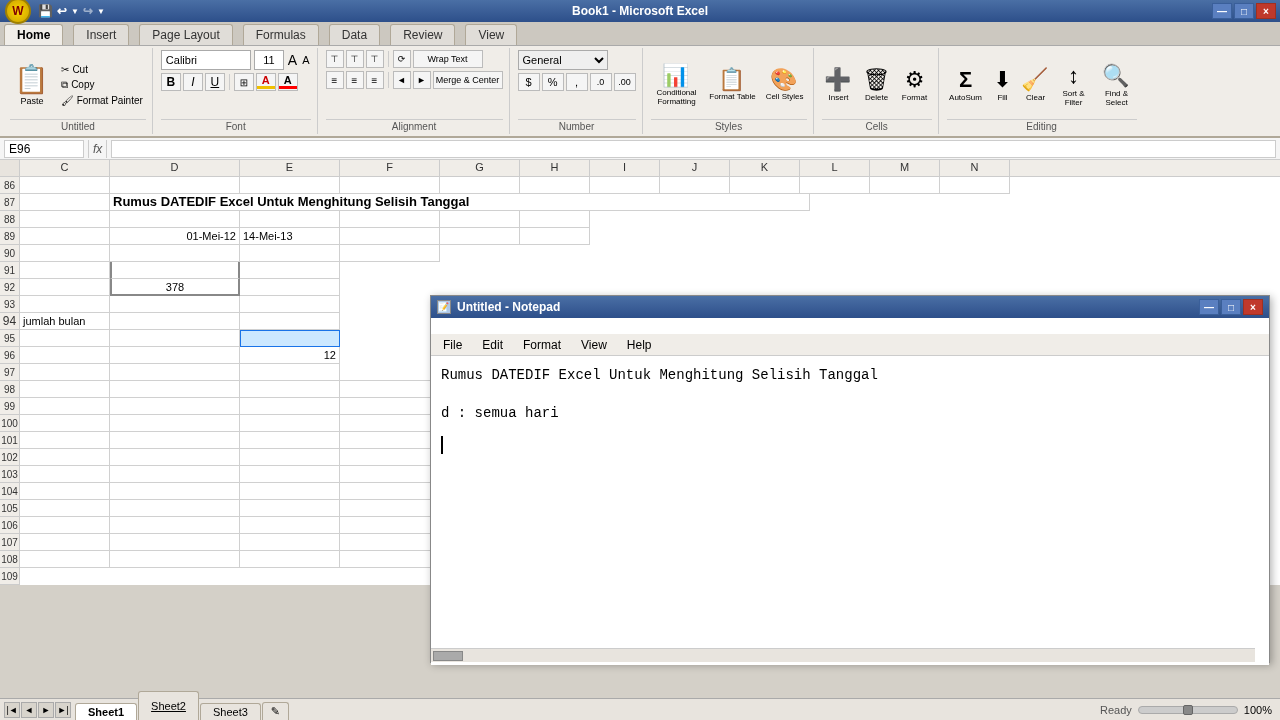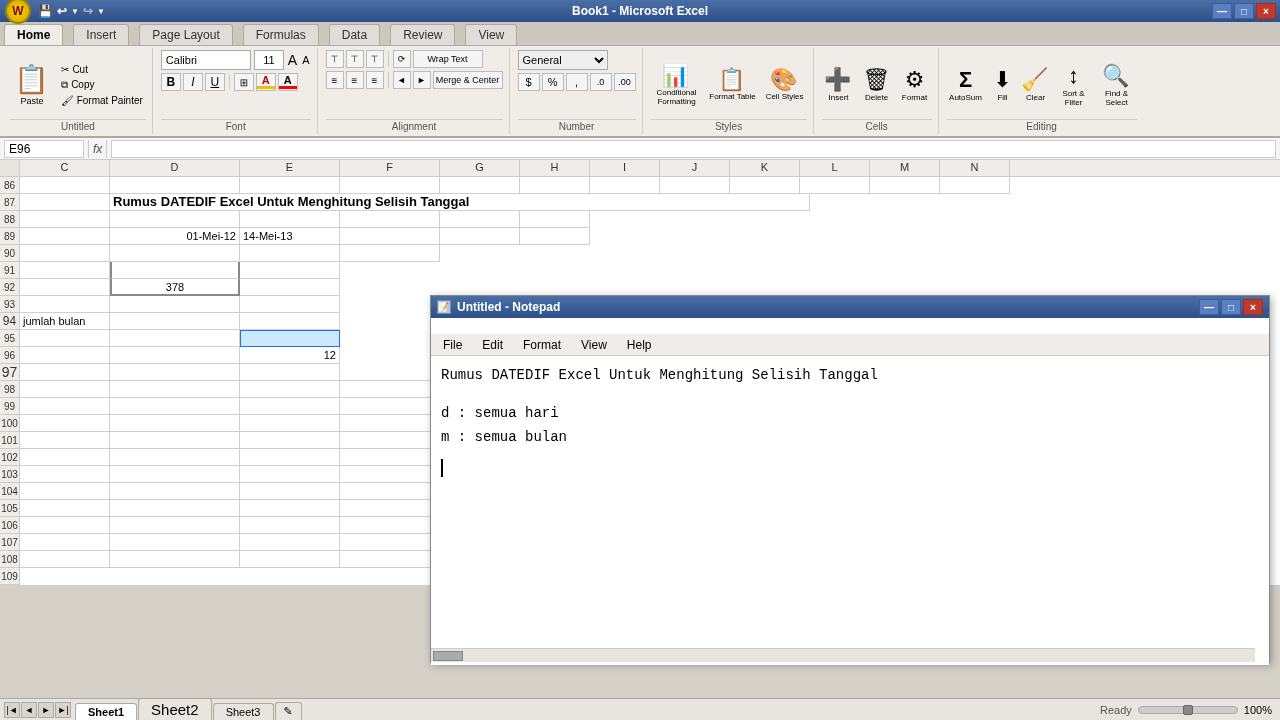--- a/index.html
+++ b/index.html
@@ -228,21 +228,21 @@
           <div style="height:17px;border-bottom:1px solid #ccc;font-size:10px;color:#333;text-align:center;display:flex;align-items:center;justify-content:center;cursor:pointer;">87</div>
           <div style="height:17px;border-bottom:1px solid #ccc;font-size:10px;color:#333;text-align:center;display:flex;align-items:center;justify-content:center;cursor:pointer;">88</div>
           <div style="height:17px;border-bottom:1px solid #ccc;font-size:10px;color:#333;text-align:center;display:flex;align-items:center;justify-content:center;cursor:pointer;">89</div>
           <div style="height:17px;border-bottom:1px solid #ccc;font-size:10px;color:#333;text-align:center;display:flex;align-items:center;justify-content:center;cursor:pointer;">90</div>
           <div style="height:17px;border-bottom:1px solid #ccc;font-size:10px;color:#333;text-align:center;display:flex;align-items:center;justify-content:center;cursor:pointer;">91</div>
           <div style="height:17px;border-bottom:1px solid #ccc;font-size:10px;color:#333;text-align:center;display:flex;align-items:center;justify-content:center;cursor:pointer;">92</div>
           <div style="height:17px;border-bottom:1px solid #ccc;font-size:10px;color:#333;text-align:center;display:flex;align-items:center;justify-content:center;cursor:pointer;">93</div>
           <div style="height:17px;border-bottom:1px solid #ccc;font-size:12px;color:#333;text-align:center;display:flex;align-items:center;justify-content:center;cursor:pointer;">94</div>
           <div style="height:17px;border-bottom:1px solid #ccc;font-size:10px;color:#333;text-align:center;display:flex;align-items:center;justify-content:center;cursor:pointer;">95</div>
           <div style="height:17px;border-bottom:1px solid #ccc;font-size:10px;color:#333;text-align:center;display:flex;align-items:center;justify-content:center;cursor:pointer;">96</div>
-          <div style="height:17px;border-bottom:1px solid #ccc;font-size:14px;color:#333;text-align:center;display:flex;align-items:center;justify-content:center;cursor:pointer;">97</div>
+          <div style="height:17px;border-bottom:1px solid #ccc;font-size:10px;color:#333;text-align:center;display:flex;align-items:center;justify-content:center;cursor:pointer;">97</div>
           <div style="height:17px;border-bottom:1px solid #ccc;font-size:10px;color:#333;text-align:center;display:flex;align-items:center;justify-content:center;cursor:pointer;">98</div>
           <div style="height:17px;border-bottom:1px solid #ccc;font-size:10px;color:#333;text-align:center;display:flex;align-items:center;justify-content:center;cursor:pointer;">99</div>
           <div style="height:17px;border-bottom:1px solid #ccc;font-size:10px;color:#333;text-align:center;display:flex;align-items:center;justify-content:center;cursor:pointer;">100</div>
           <div style="height:17px;border-bottom:1px solid #ccc;font-size:10px;color:#333;text-align:center;display:flex;align-items:center;justify-content:center;cursor:pointer;">101</div>
           <div style="height:17px;border-bottom:1px solid #ccc;font-size:10px;color:#333;text-align:center;display:flex;align-items:center;justify-content:center;cursor:pointer;">102</div>
           <div style="height:17px;border-bottom:1px solid #ccc;font-size:10px;color:#333;text-align:center;display:flex;align-items:center;justify-content:center;cursor:pointer;">103</div>
           <div style="height:17px;border-bottom:1px solid #ccc;font-size:10px;color:#333;text-align:center;display:flex;align-items:center;justify-content:center;cursor:pointer;">104</div>
           <div style="height:17px;border-bottom:1px solid #ccc;font-size:10px;color:#333;text-align:center;display:flex;align-items:center;justify-content:center;cursor:pointer;">105</div>
           <div style="height:17px;border-bottom:1px solid #ccc;font-size:10px;color:#333;text-align:center;display:flex;align-items:center;justify-content:center;cursor:pointer;">106</div>
           <div style="height:17px;border-bottom:1px solid #ccc;font-size:10px;color:#333;text-align:center;display:flex;align-items:center;justify-content:center;cursor:pointer;">107</div>
@@ -452,41 +452,40 @@
         <div style="cursor:pointer;padding:2px 8px;border-radius:2px;">File</div>
         <div style="cursor:pointer;padding:2px 8px;border-radius:2px;">Edit</div>
         <div style="cursor:pointer;padding:2px 8px;border-radius:2px;">Format</div>
         <div style="cursor:pointer;padding:2px 8px;border-radius:2px;">View</div>
         <div style="cursor:pointer;padding:2px 8px;border-radius:2px;">Help</div>
       </div>
 
       <div style="padding:8px 10px;font-family:'Courier New',monospace;font-size:14px;line-height:1.7;height:calc(100% - 57px);overflow:auto;color:#000;background:white;position:relative;">
         <div style="margin-bottom:14px;">Rumus DATEDIF Excel Untuk Menghitung Selisih Tanggal</div>
         <div>d : semua hari</div>
-        <div>m : semua bulan</div>
         <div style="margin-top:10px;border-left:2px solid #000;height:18px;width:1px;display:inline-block;"></div>
       </div>
 
       <div style="position:absolute;bottom:0;left:0;right:14px;height:14px;background:#e8e4de;border-top:1px solid #ccc;display:flex;align-items:center;">
         <div style="width:30px;height:10px;background:#aaa;margin-left:2px;border:1px solid #888;cursor:pointer;"></div>
       </div>
     </div>
 
     <div style="position:absolute;bottom:0;left:0;right:0;height:22px;background:#e8e4de;border-top:1px solid #aaa;display:flex;align-items:center;">
 
       <div style="display:flex;gap:1px;padding:0 4px;">
         <div style="width:16px;height:16px;border:1px solid #aaa;background:#d8d4cc;font-size:9px;display:flex;align-items:center;justify-content:center;cursor:pointer;">|◄</div>
         <div style="width:16px;height:16px;border:1px solid #aaa;background:#d8d4cc;font-size:9px;display:flex;align-items:center;justify-content:center;cursor:pointer;">◄</div>
         <div style="width:16px;height:16px;border:1px solid #aaa;background:#d8d4cc;font-size:9px;display:flex;align-items:center;justify-content:center;cursor:pointer;">►</div>
         <div style="width:16px;height:16px;border:1px solid #aaa;background:#d8d4cc;font-size:9px;display:flex;align-items:center;justify-content:center;cursor:pointer;">►|</div>
       </div>
 
       <div style="display:flex;height:100%;align-items:flex-end;gap:1px;">
         <div style="padding:2px 12px;background:white;border:1px solid #b0a898;border-bottom:none;cursor:pointer;font-size:11px;font-weight:bold;border-radius:3px 3px 0 0;">Sheet1</div>
-        <div style="padding:2px 12px;background:#e8e4de;border:1px solid #b0a898;border-bottom:none;cursor:pointer;font-size:15px;border-radius:3px 3px 0 0;">Sheet2</div>
+        <div style="padding:8px 12px;background:#e8e4de;border:1px solid #b0a898;border-bottom:none;cursor:pointer;font-size:11px;border-radius:3px 3px 0 0;text-decoration:underline;">Sheet2</div>
         <div style="padding:2px 12px;background:#e8e4de;border:1px solid #b0a898;border-bottom:none;cursor:pointer;font-size:11px;border-radius:3px 3px 0 0;">Sheet3</div>
         <div style="padding:2px 8px;background:#e8e4de;border:1px solid #b0a898;border-bottom:none;cursor:pointer;font-size:11px;border-radius:3px 3px 0 0;">✎</div>
       </div>
 
       <div style="margin-left:auto;display:flex;align-items:center;gap:6px;padding-right:8px;">
         <div style="font-size:11px;color:#555;">Ready</div>
         <div style="width:100px;height:8px;background:#ccc;border:1px solid #aaa;border-radius:4px;position:relative;cursor:pointer;">
           <div style="position:absolute;left:50%;top:50%;transform:translate(-50%,-50%);width:10px;height:10px;background:#888;border:1px solid #666;border-radius:2px;"></div>
         </div>
         <span style="font-size:11px;">100%</span>

